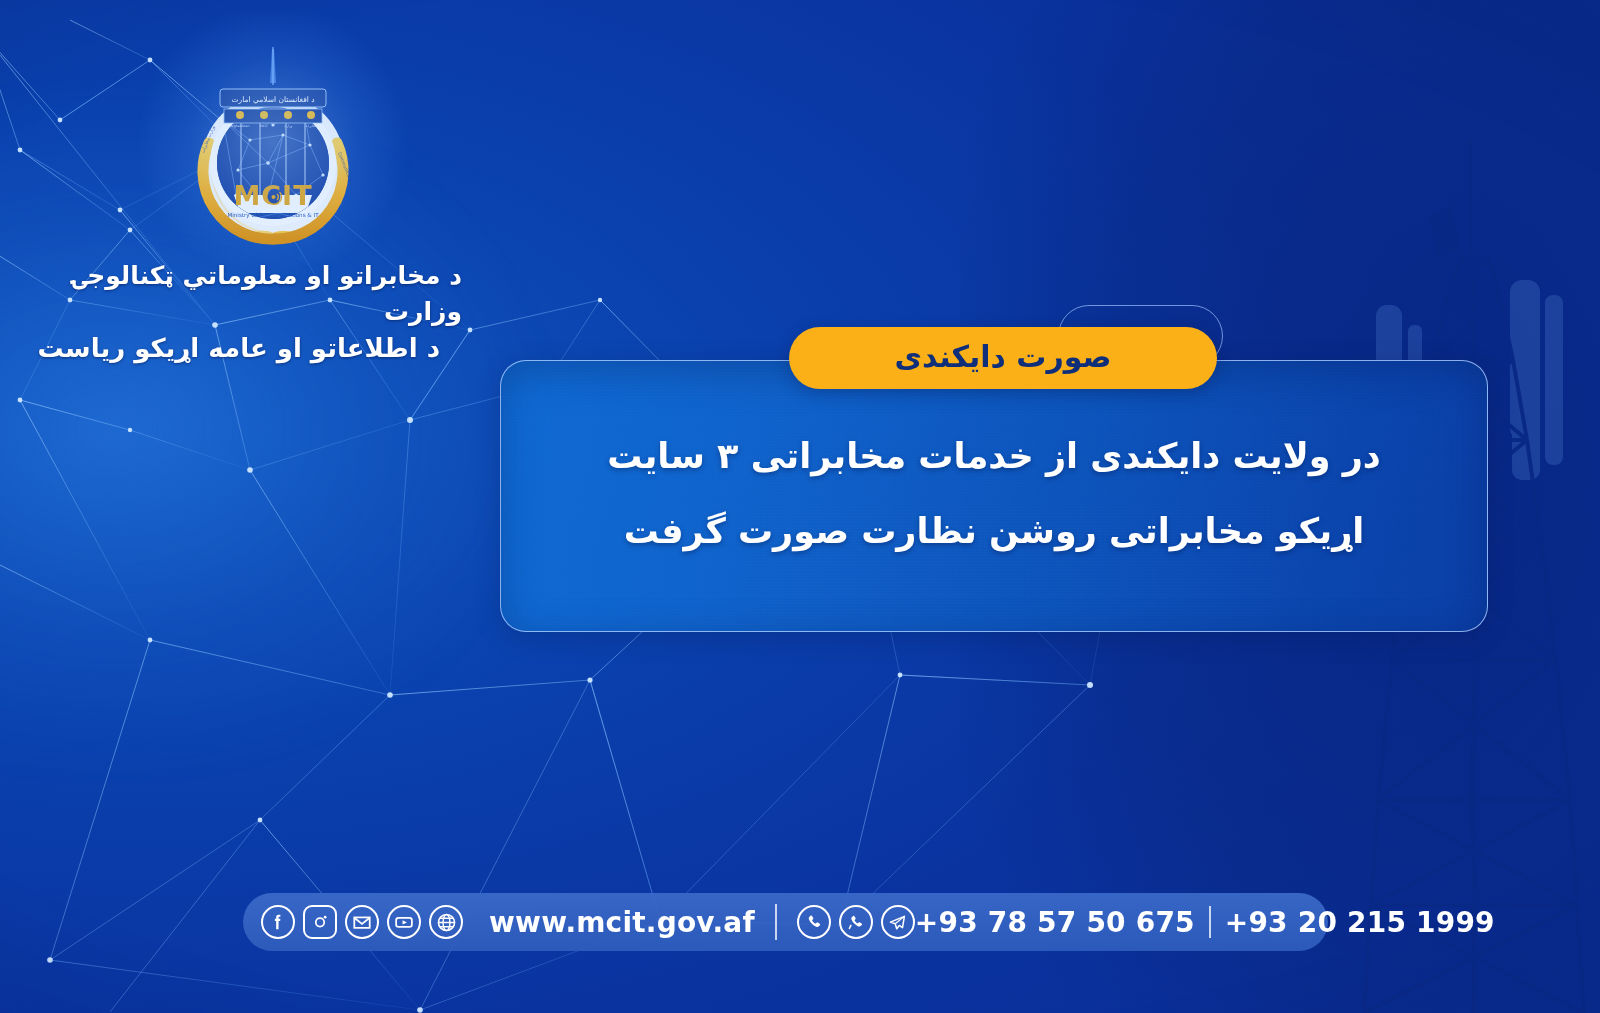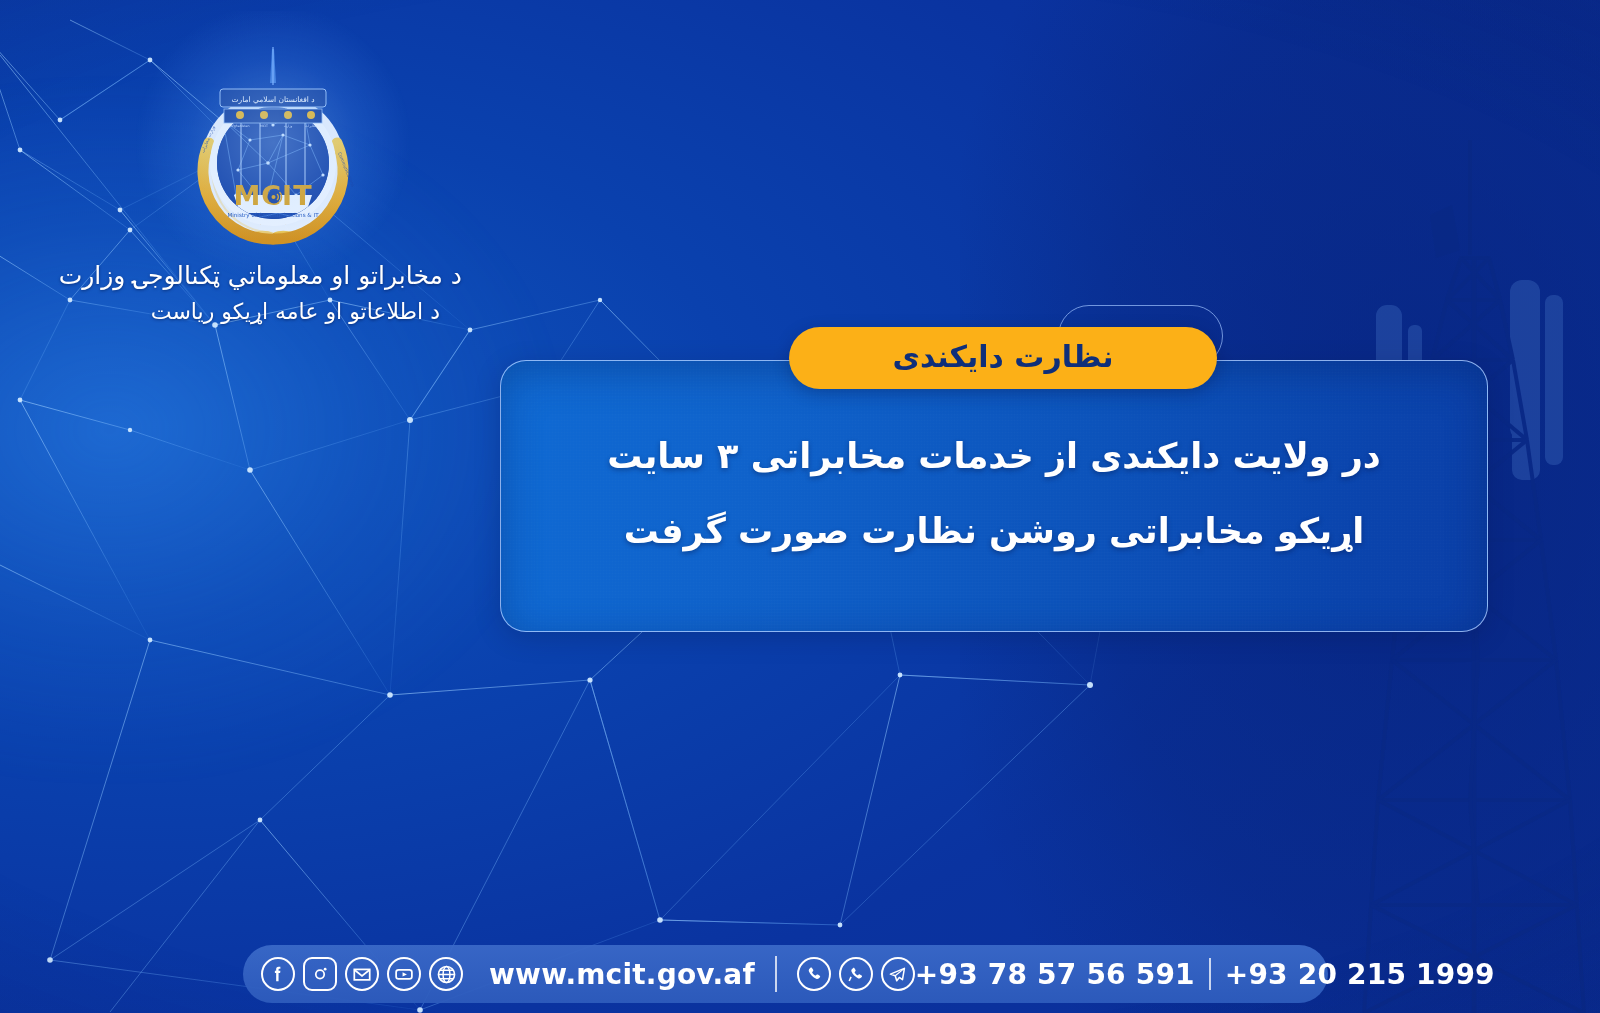--- a/index.html
+++ b/index.html
@@ -35,27 +35,27 @@
   #logoWrap{ position:absolute; left:178px; top:45px; width:190px; height:205px; }
   #logoGlow{
     position:absolute; left:-42px; top:-34px; width:274px; height:274px;
     background:radial-gradient(circle at 50% 48%, rgba(150,200,255,.40) 0%, rgba(90,160,255,.17) 42%, rgba(0,0,0,0) 70%);
   }
   #ministryText{
     position:absolute; left:0; top:258px; width:462px; text-align:right;
     direction:rtl;
   }
   #ministryText div{
-    color:#ffffff; font-weight:normal; letter-spacing:.2px;
+    color:#ffffff; font-weight:bold; letter-spacing:.2px;
     font-family:"DejaVu Sans", sans-serif;
     text-shadow:0 1px 3px rgba(0,20,70,.55);
     padding-left:29px;
   }
   .mt1{ font-size:25px; line-height:36px; }
-  .mt2{ font-size:22px; line-height:36px; padding-right:22px; }
+  .mt2{ font-size:26px; line-height:36px; padding-right:22px; }
 
   
   #ghostBox{
     position:absolute; left:1058px; top:305px; width:165px; height:62px;
     border:1.6px solid rgba(160,195,255,.70);
     border-radius:31px; background:transparent;
   }
 
   
   #card{
@@ -91,21 +91,21 @@
     box-shadow:0 4px 16px rgba(2,18,66,.28);
   }
   #badge span{
     color:#0f2f7a; font-weight:bold; font-size:30px; direction:rtl;
     font-family:"DejaVu Sans", sans-serif; letter-spacing:.3px;
     transform:translateY(-2px);
   }
 
   
   #footer{
-    position:absolute; left:243px; top:945px; width:1085px; height:58px;
+    position:absolute; left:243px; top:893px; width:1085px; height:58px;
     background:linear-gradient(180deg, rgba(58,105,200,.95) 0%, rgba(46,92,188,.95) 100%);
     border-radius:29px;
     display:flex; align-items:center; gap:0;
     padding:0 18px;
   }
   .ficons{ display:flex; align-items:center; gap:8px; }
   .fic{
     width:34px; height:34px; border-radius:50%;
     border:2px solid #fff; display:flex; align-items:center; justify-content:center;
     flex:0 0 auto;
@@ -389,21 +389,21 @@
 
   <div id="card">
     <div id="cardNoise"></div>
     <div id="cardText">
       <div class="ln">در ولایت دایکندی از خدمات مخابراتی ۳ سایت</div>
       <div class="ln">اړیکو مخابراتی روشن نظارت صورت گرفت</div>
     </div>
   </div>
 
   <div id="badge">
-    <span>نظارت دایکندی</span>
+    <span>صورت دایکندی</span>
   </div>
 
   <div id="footer">
 
     <div class="ficons">
 
       <div class="fic">
         <svg viewBox="0 0 24 24" width="22" height="22">
           <path fill="#fff" d="M14.6 8.4h-2V7.1c0-.6.4-.8.7-.8h1.3V4h-1.9c-2.1 0-2.7 1.6-2.7 2.6v1.8H8.6v2.5H10V20h2.6v-9.1h1.7l.3-2.5z"></path>
         </svg>
@@ -457,19 +457,19 @@
       </div>
       <div class="fic">
         <svg viewBox="0 0 24 24" width="23" height="23">
           <path fill="none" stroke="#fff" stroke-width="1.6" stroke-linejoin="round" d="M19.2 5.6 L4.6 11.6 L9.6 13.3 L11.2 18.6 L13.9 15.1 L17.2 17.4 Z"></path>
           <path d="M9.6 13.3 L19.2 5.6" stroke="#fff" stroke-width="1.3" fill="none"></path>
         </svg>
       </div>
     </div>
 
     <div id="phones">
-      <span class="num">+93 78 57 56 591</span>
+      <span class="num">+93 78 57 50 675</span>
       <span class="vsep small"></span>
       <span class="num">+93 20 215 1999</span>
     </div>
   </div>
 
 </div>
 
 </body></html>

